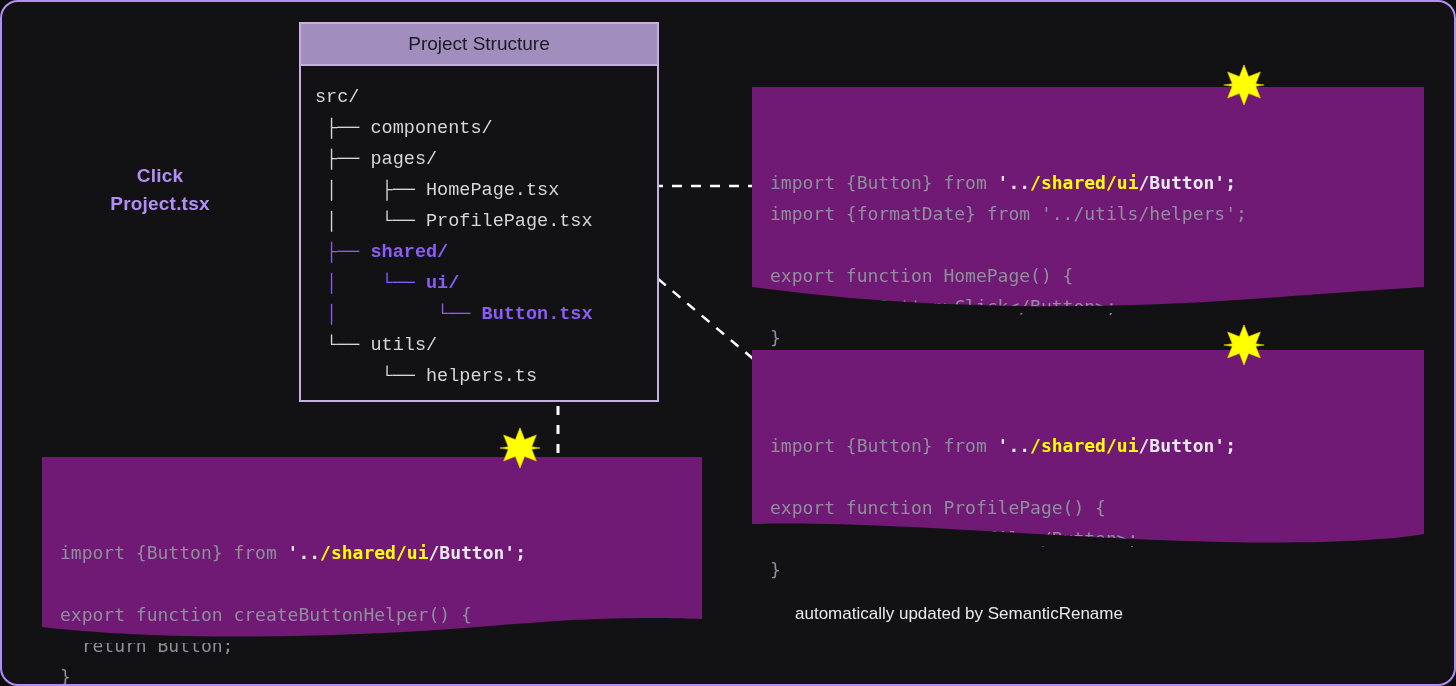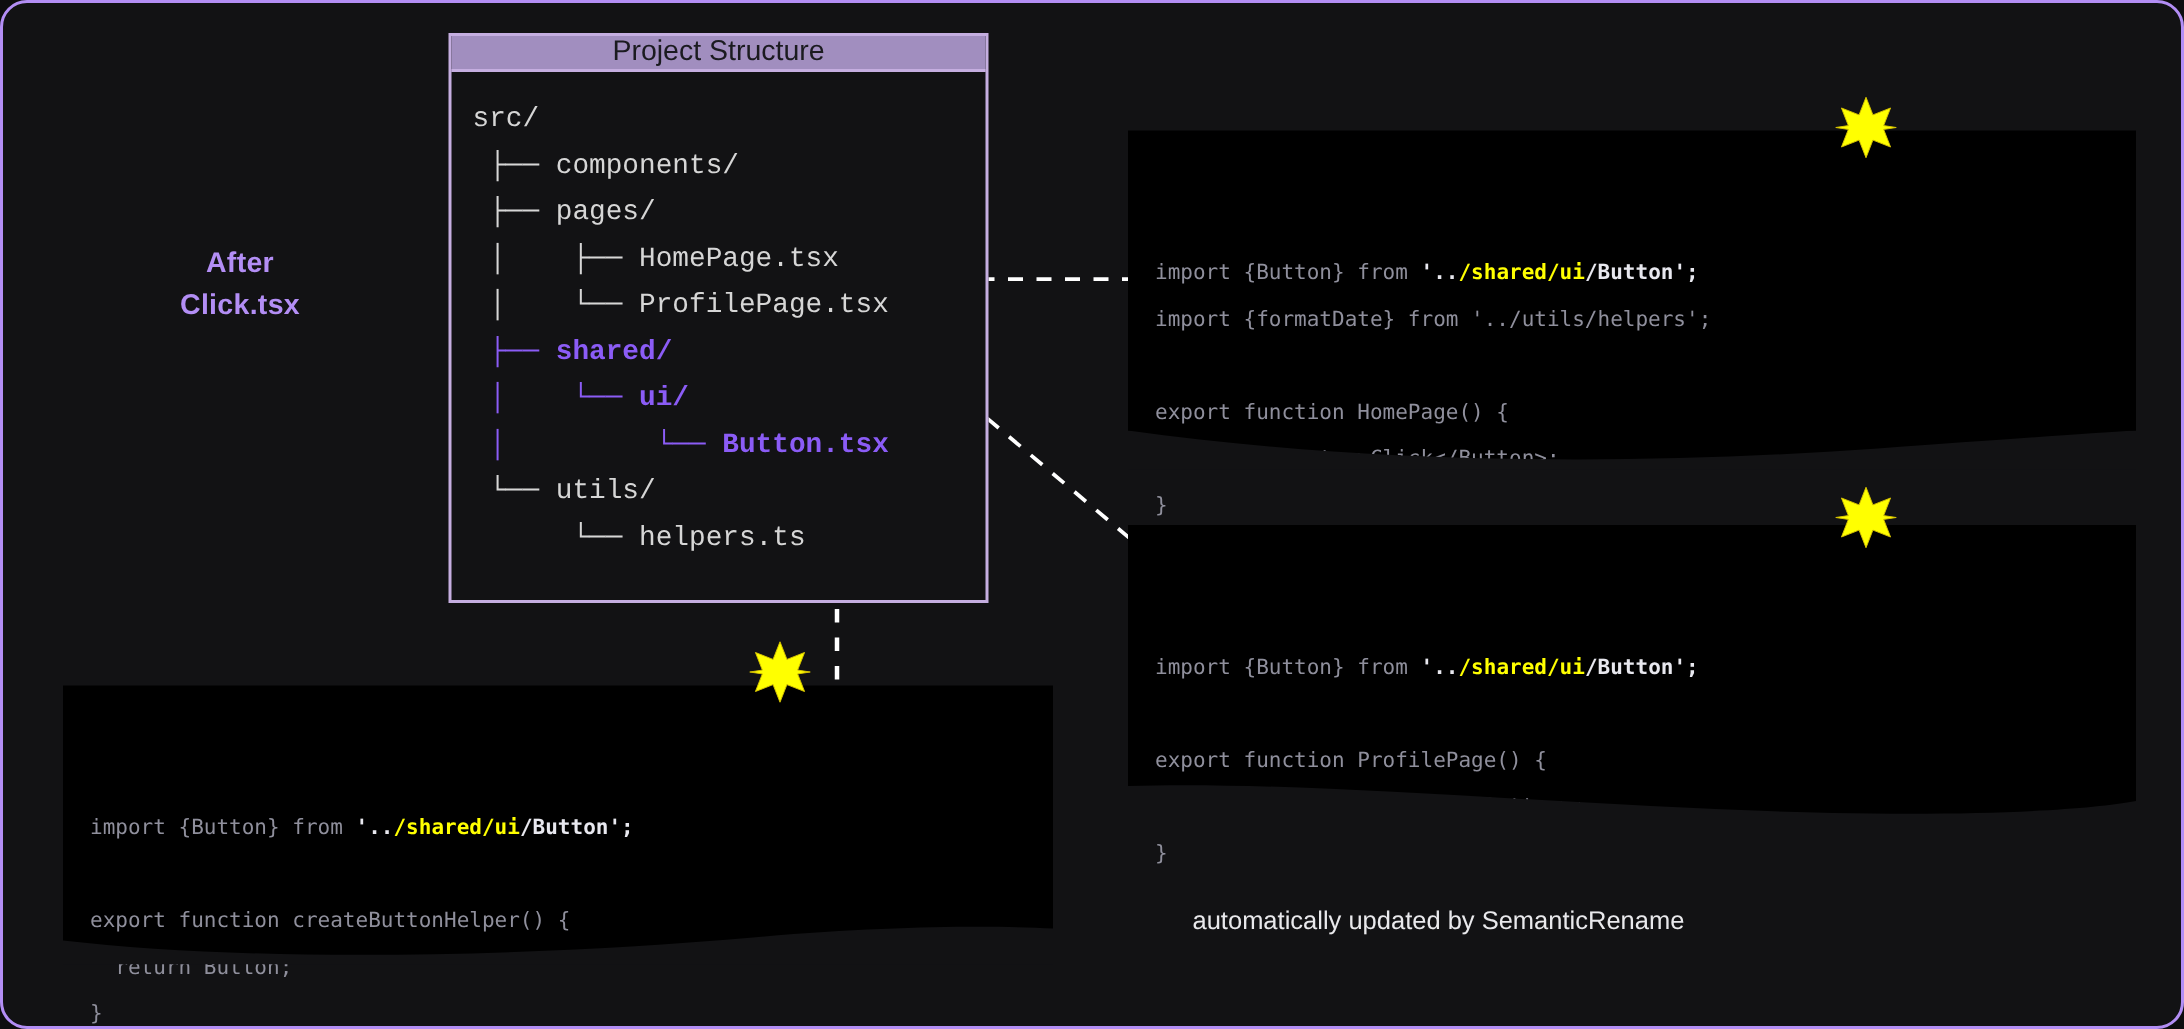--- a/index.html
+++ b/index.html
@@ -40,21 +40,21 @@
     position: absolute;
     left: 297px;
     top: 20px;
     width: 360px;
     height: 380px;
     border: 2px solid #c5aee0;
     box-sizing: border-box;
     background: #121214;
   }
   #tree-header {
-    height: 24px;
+    height: 42px;
     background: #a18ebf;
     display: flex;
     align-items: center;
     justify-content: center;
     color: #1b1b20;
     font-size: 19px;
     font-family: "Liberation Sans", sans-serif;
     border-bottom: 2px solid #c5aee0;
     box-sizing: border-box;
   }
@@ -68,23 +68,23 @@
   }
   .tree-line { white-space: pre; }
   .tree-line.hl {
     color: #8b5cf6;
     font-weight: bold;
   }
 
   
   .code-block {
     position: absolute;
-    background: #000000;
+    background: #701a75;
     font-family: "DejaVu Sans Mono", monospace;
-    font-size: 14px;
+    font-size: 18px;
     line-height: 31px;
     color: #b9b9c4;
     white-space: pre;
     box-sizing: border-box;
     padding: 18px 0 0 18px;
   }
   .code-block .wave {
     position: absolute;
     left: 0;
     bottom: -1px;
@@ -135,22 +135,22 @@
     width: 1456px; height: 686px;
     pointer-events: none;
   }
 </style>
 </head>
 <body>
 
 <div id="canvas">
 
   <div id="left-caption">
-    <div>After</div>
-    <div>Click.tsx</div>
+    <div>Click</div>
+    <div>Project.tsx</div>
   </div>
 
   <svg id="connectors">
 
     <line x1="613" y1="184" x2="752" y2="184" stroke="#ffffff" stroke-width="2.5" stroke-dasharray="10 9"></line>
 
     <line x1="598" y1="228" x2="762" y2="366" stroke="#ffffff" stroke-width="2.5" stroke-dasharray="10 9"></line>
 
     <line x1="556" y1="385" x2="556" y2="458" stroke="#ffffff" stroke-width="3" stroke-dasharray="9 10"></line>
   </svg>

